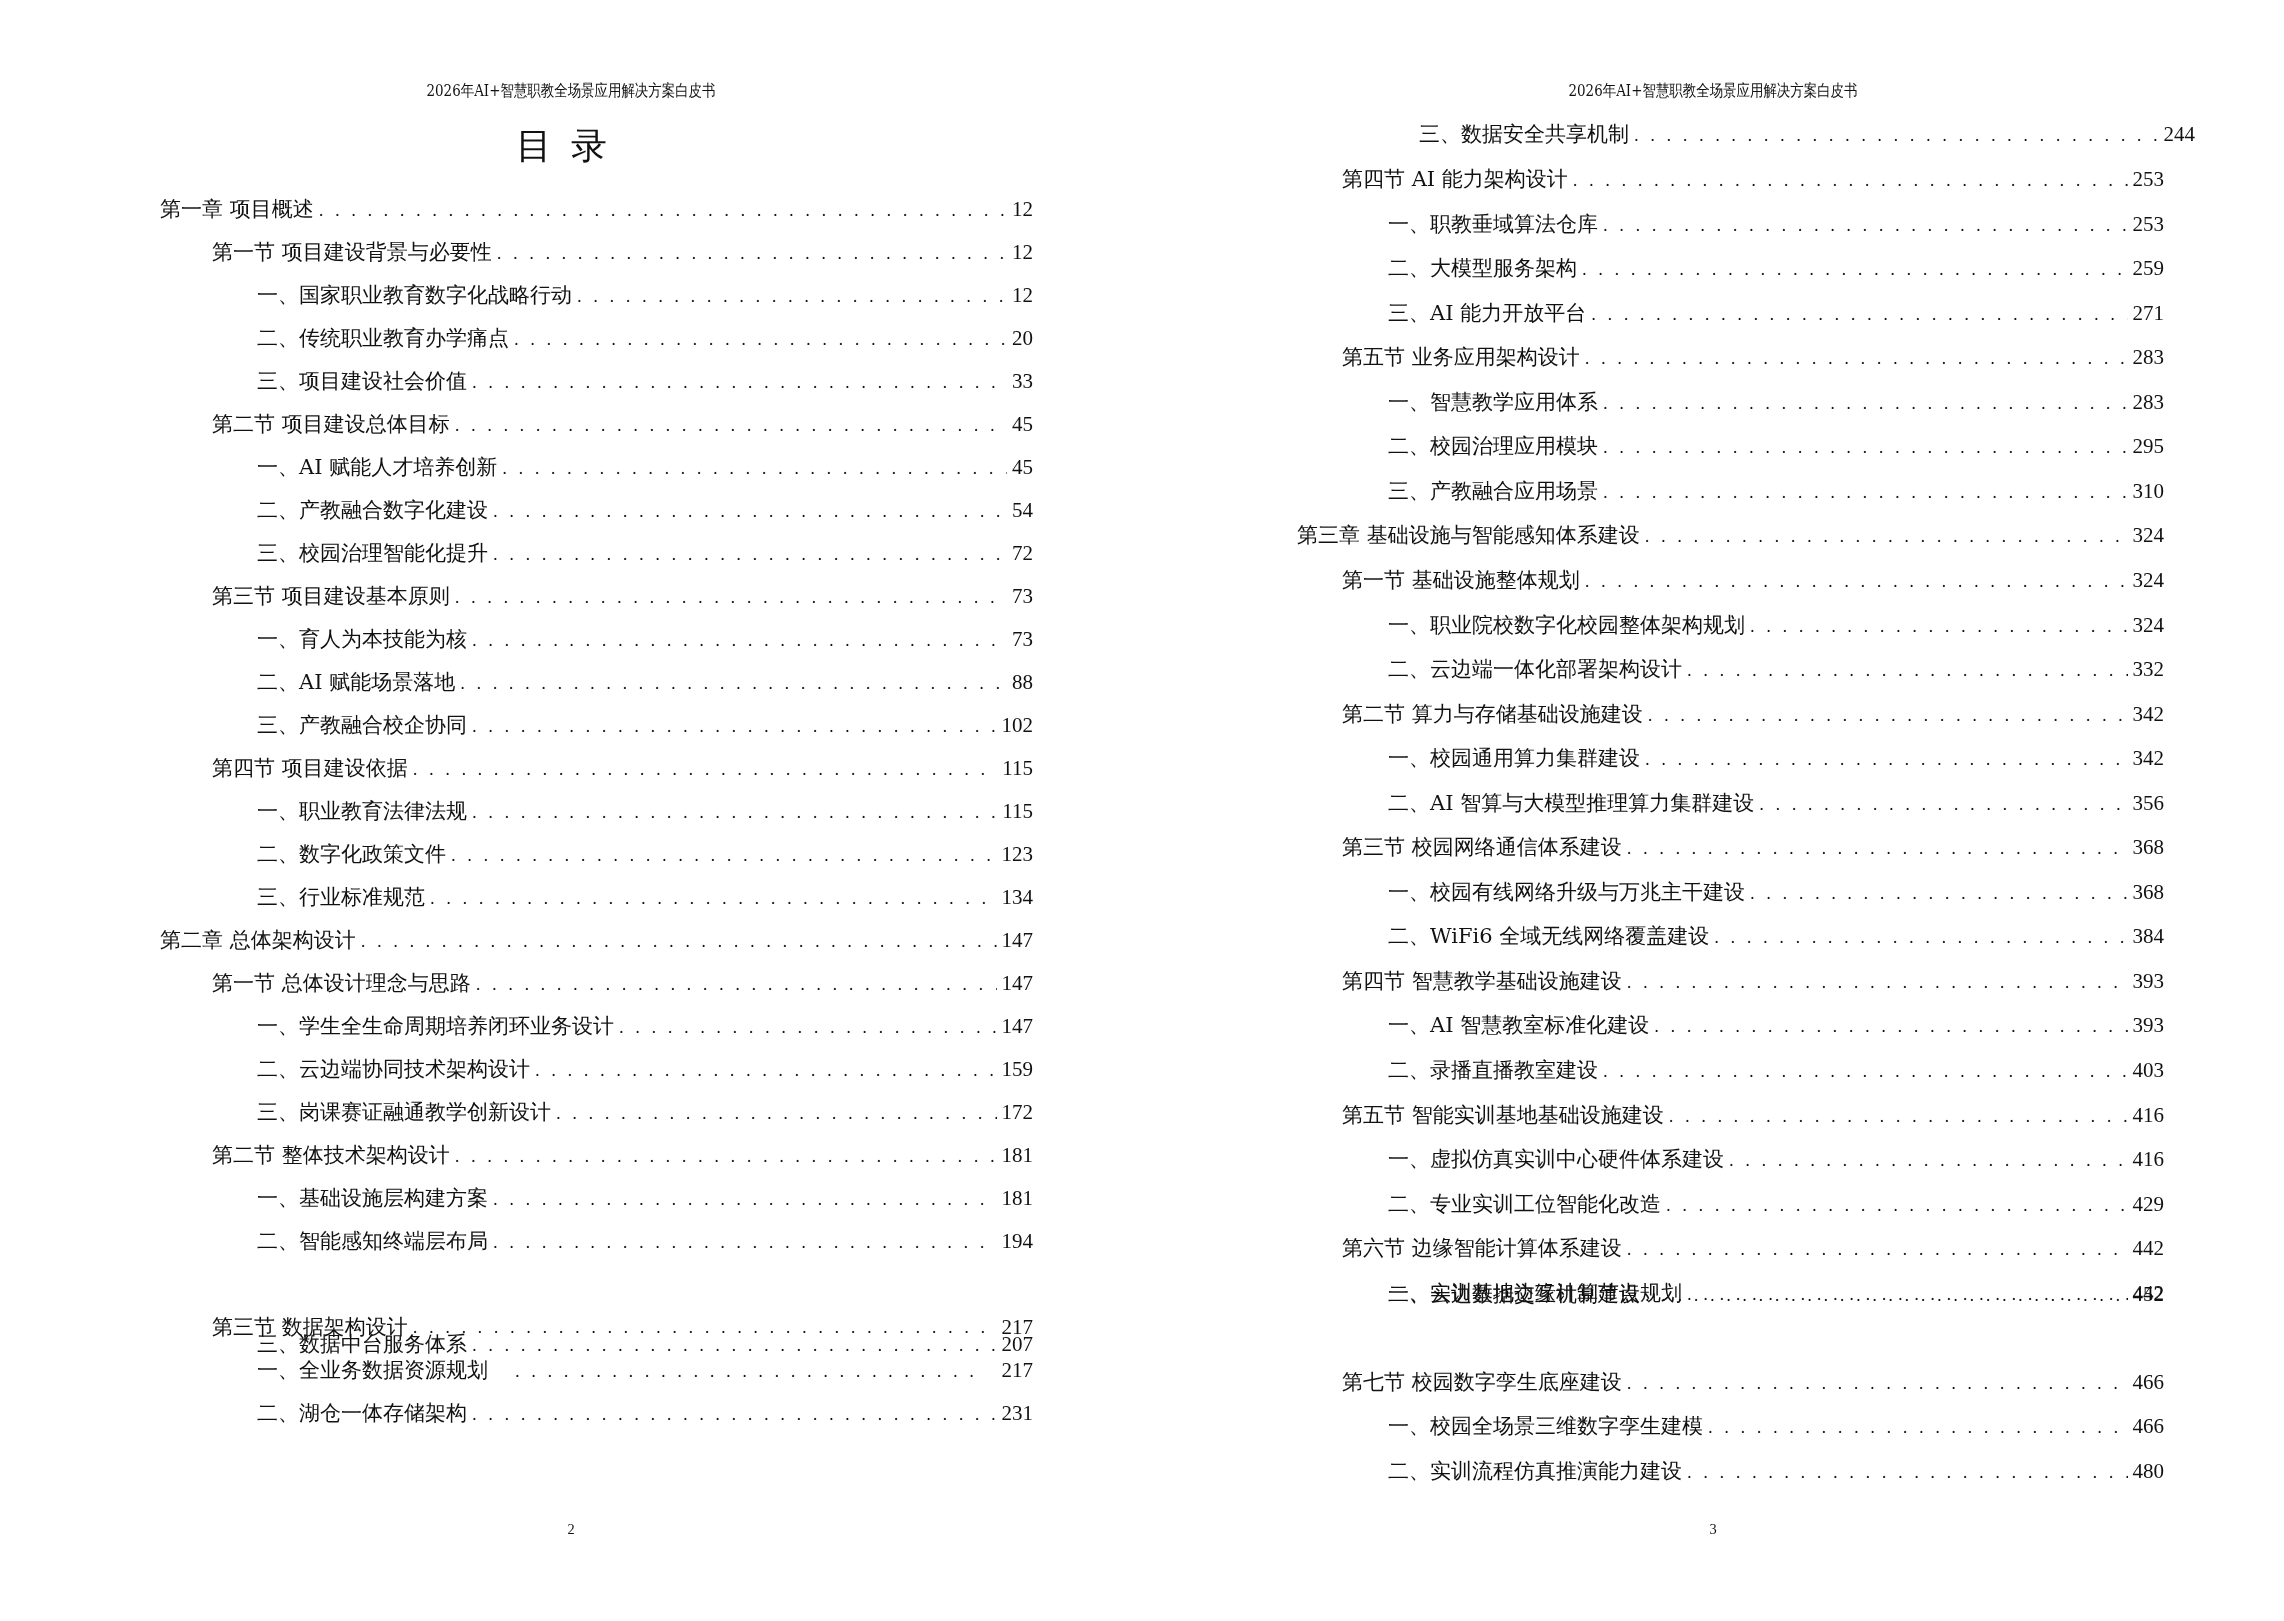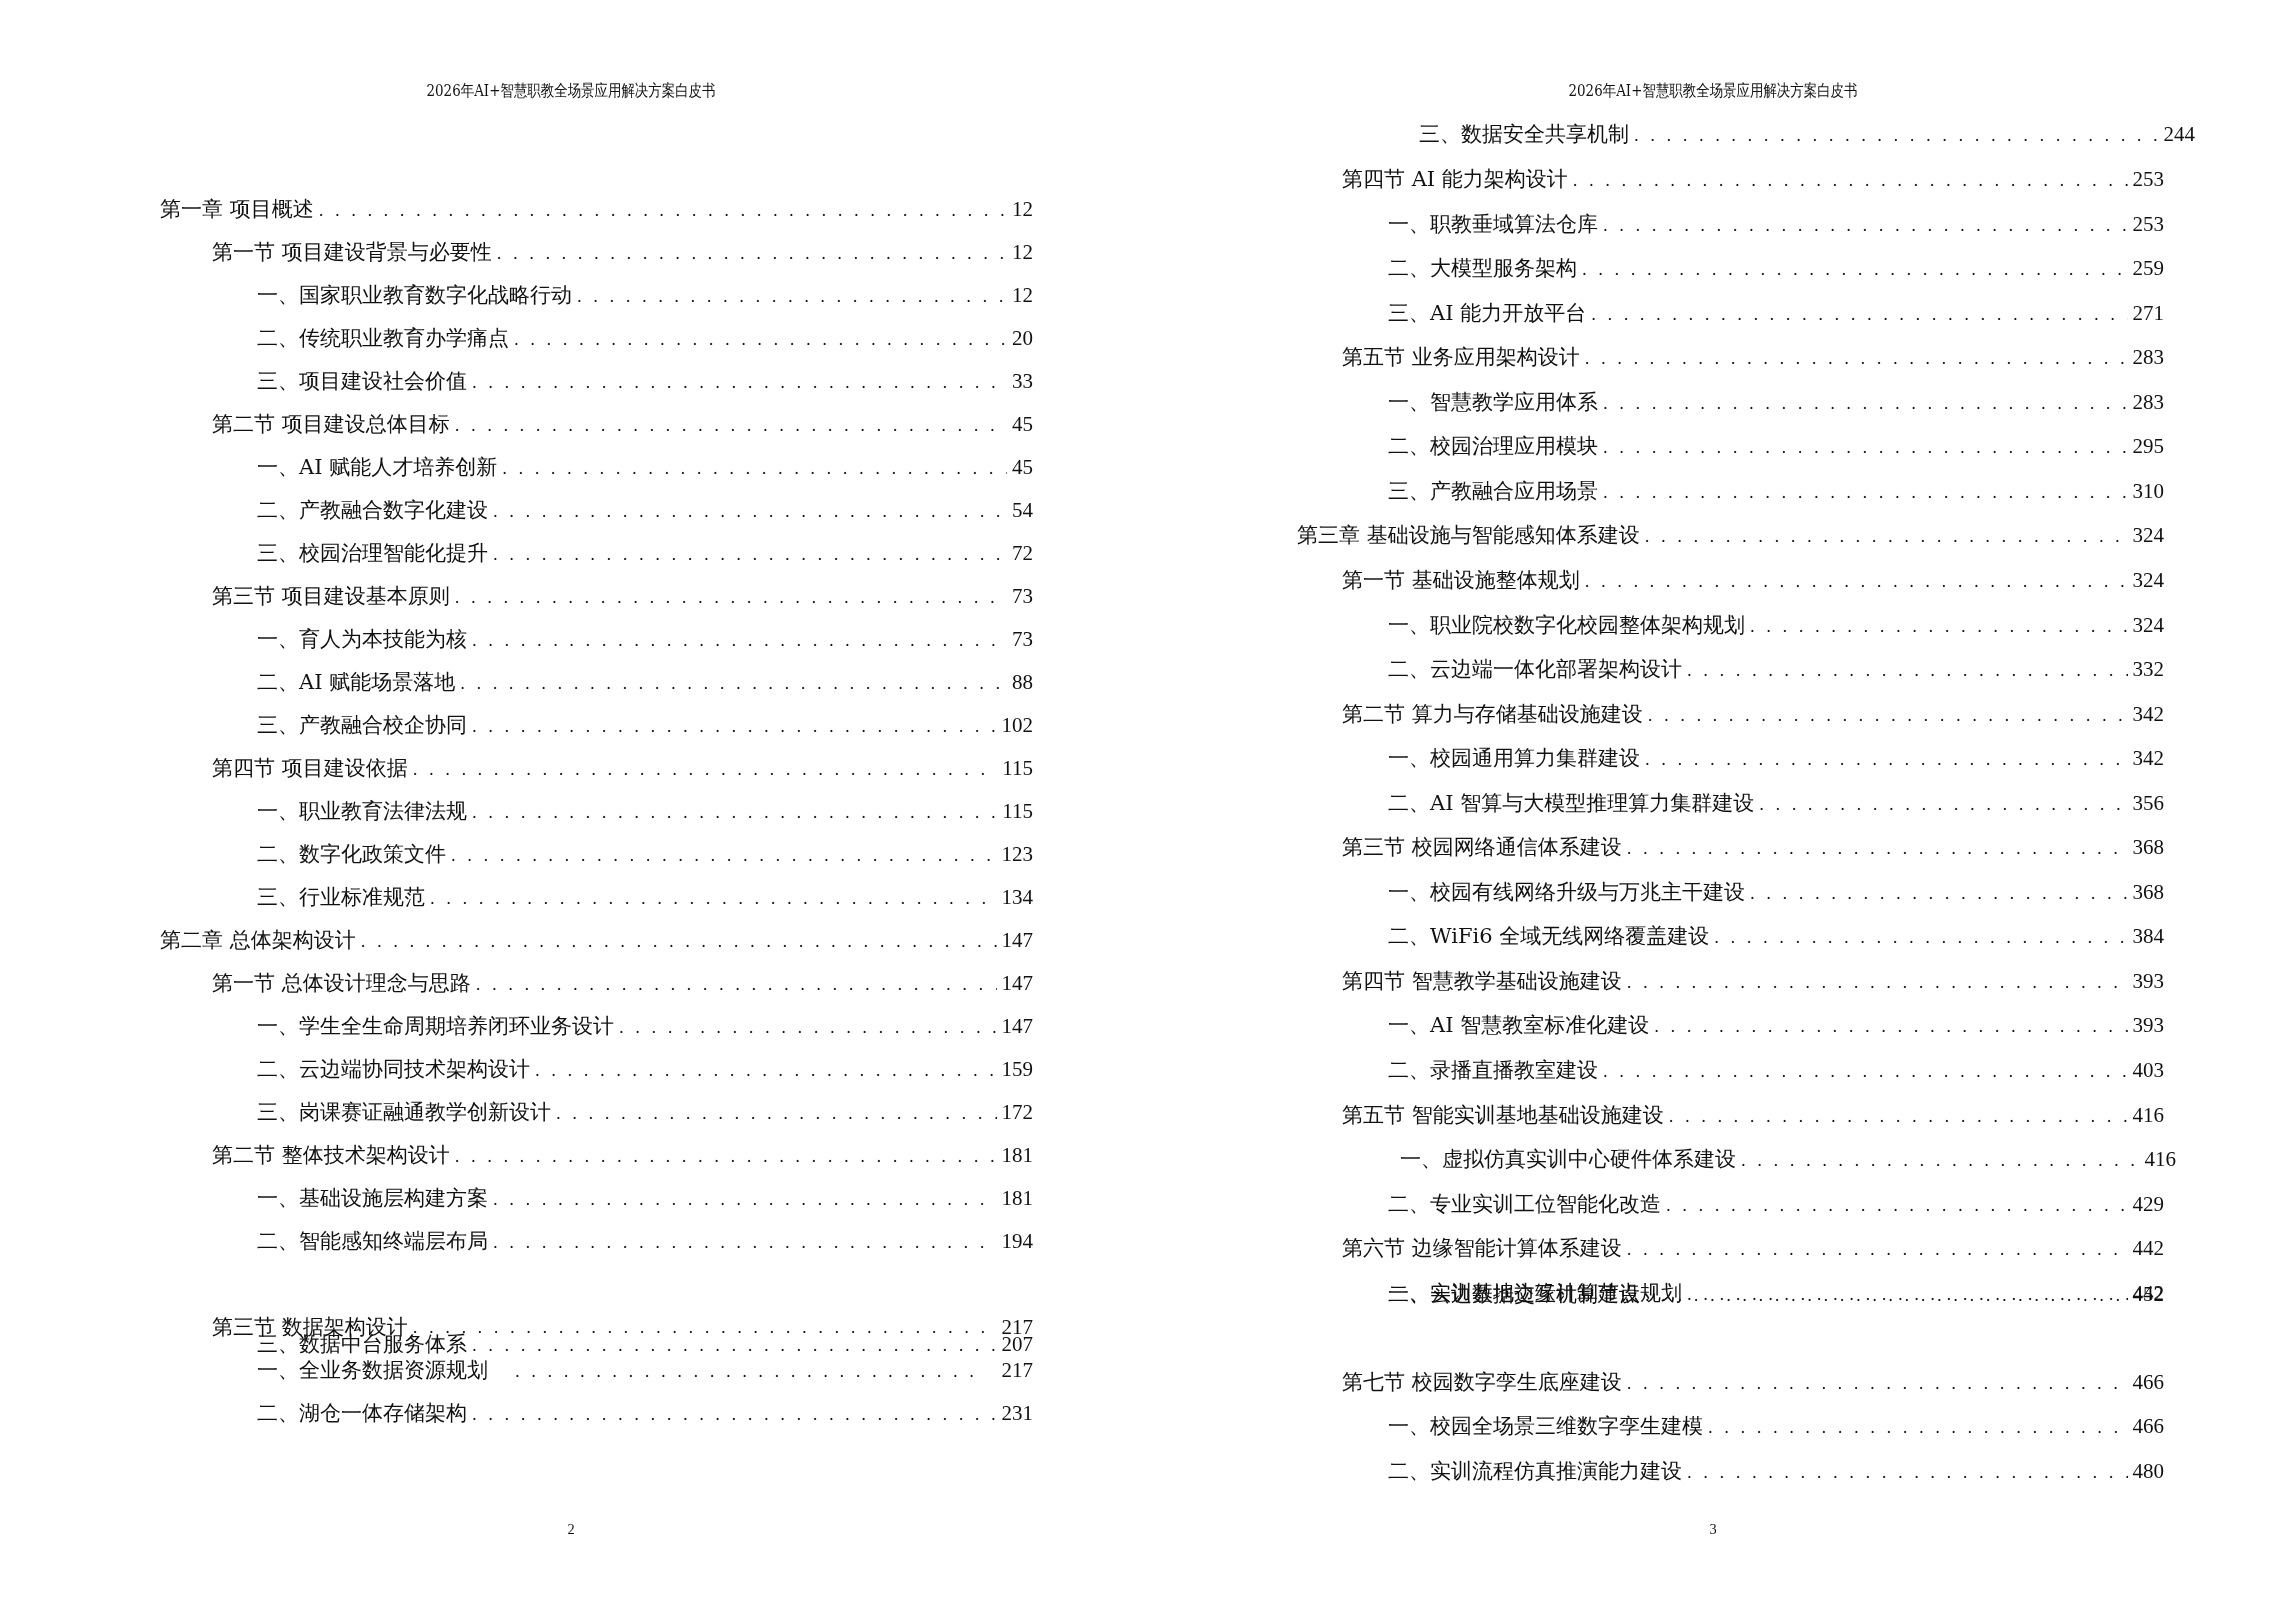--- a/index.html
+++ b/index.html
@@ -18,20 +18,21 @@
   .toc-leader::before { content:". . . . . . . . . . . . . . . . . . . . . . . . . . . . . . . . . . . . . . . . . . . . . . . . . . . . . . . . . . . . . . . . . . . . . . . . . . . . . . . . . . . . . . . . . . . . . . . . . . . . . . . . . . . . . . . . . . . . . . . . . . . . . . . . . . . . . . . . . . . ."; font-size:16.4px; letter-spacing:2.9px; }
   .toc-page { flex:0 0 auto; text-align:right; font-family:"Liberation Serif","DejaVu Serif",serif; font-size:21px; }
   .page-number { position:absolute; top:1520px; left:0; right:0; text-align:center;
                  font-family:"Liberation Serif",serif; font-size:14.4px; line-height:19px; }
 </style>
 </head>
 <body>
 
 <div class="page" id="left-page" style="left:0; width:1142px;">
   <div class="page-header">2026年AI+智慧职教全场景应用解决方案白皮书</div>
+  <h1 class="toc-title" style="margin:0;">目录</h1>
   <div class="toc-list" id="left-toc">
       <div class="toc-row" style="left: 160px; width: 873px; top: 195px;">
         <span class="toc-label">第一章  项目概述</span>
         <span class="toc-leader"></span>
         <span class="toc-page">12</span>
       </div>
       <div class="toc-row" style="left: 212px; width: 821px; top: 238px;">
         <span class="toc-label">第一节  项目建设背景与必要性</span>
         <span class="toc-leader"></span>
         <span class="toc-page">12</span>
@@ -286,21 +287,21 @@
       <div class="toc-row" style="left: 246px; width: 776px; top: 1056px;">
         <span class="toc-label">二、录播直播教室建设</span>
         <span class="toc-leader"></span>
         <span class="toc-page">403</span>
       </div>
       <div class="toc-row" style="left: 200px; width: 822px; top: 1101px;">
         <span class="toc-label">第五节  智能实训基地基础设施建设</span>
         <span class="toc-leader"></span>
         <span class="toc-page">416</span>
       </div>
-      <div class="toc-row" style="left: 258px; width: 776px; top: 1145px;">
+      <div class="toc-row" style="left: 246px; width: 776px; top: 1145px;">
         <span class="toc-label">一、虚拟仿真实训中心硬件体系建设</span>
         <span class="toc-leader"></span>
         <span class="toc-page">416</span>
       </div>
       <div class="toc-row" style="left: 246px; width: 776px; top: 1190px;">
         <span class="toc-label">二、专业实训工位智能化改造</span>
         <span class="toc-leader"></span>
         <span class="toc-page">429</span>
       </div>
       <div class="toc-row" style="left: 200px; width: 822px; top: 1234px;">

